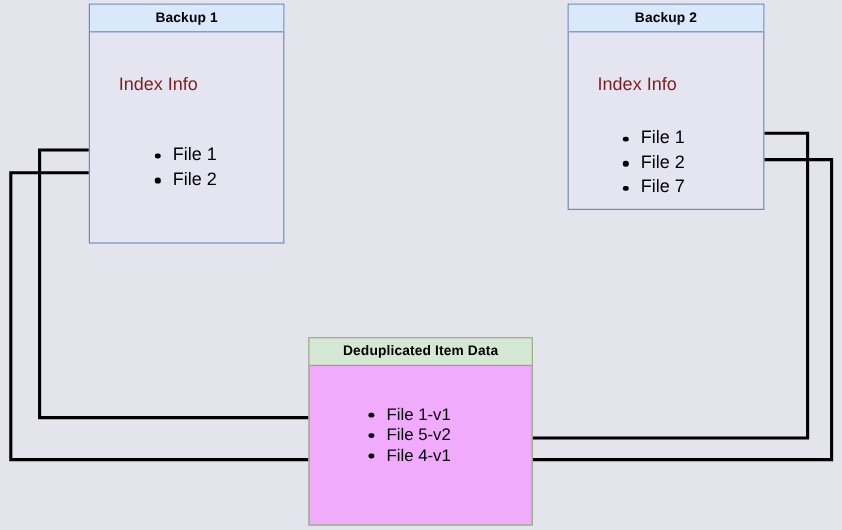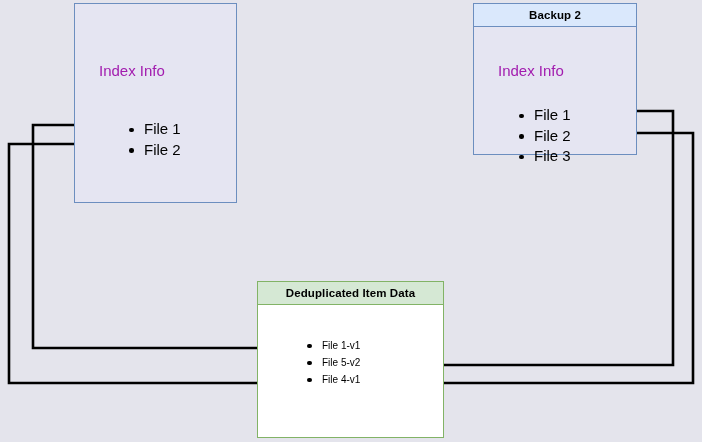--- a/index.html
+++ b/index.html
@@ -28,21 +28,21 @@
     pointer-events: none;
   }
   .box {
     position: absolute;
     box-sizing: border-box;
     border: 1px solid #6c8ebf;
     background: #e5e5f2;
   }
   .box.green {
     border: 1px solid #82b366;
-    background: #ffffff;
+    background: #f0abfc;
   }
   .box-header {
     position: absolute;
     left: 0;
     top: 0;
     right: 0;
     height: 23px;
     box-sizing: border-box;
     background: #dae8fc;
     border-bottom: 1px solid #6c8ebf;
@@ -61,21 +61,21 @@
   .box-body {
     position: absolute;
     left: 0;
     top: 23px;
     right: 0;
     bottom: 0;
   }
   .index-label {
     position: absolute;
     font-size: 15px;
-    color: #a21caf;
+    color: #7f1d1d;
     white-space: nowrap;
   }
   .file-list {
     position: absolute;
     margin: 0;
     padding: 0;
     list-style: none;
   }
   .file-list li {
     position: relative;
@@ -90,21 +90,21 @@
     position: absolute;
     left: 3px;
     top: 8.5px;
     width: 4.5px;
     height: 4.5px;
     border-radius: 50%;
     background: #000;
   }
   .dedup-list li {
     line-height: 17.2px;
-    font-size: 10px;
+    font-size: 14px;
   }
   .dedup-list li::before {
     top: 6.5px;
   }
 </style>
 </head>
 <body>
 
 <div id="canvas">
 
@@ -118,39 +118,42 @@
     <path d="M 122 125 L 33 125 L 33 348 L 298 348" fill="none" stroke="#000000" stroke-width="2.6" stroke-linecap="butt" stroke-linejoin="miter" marker-end="url(#arrowBlack)"></path>
 
     <path d="M 122 144 L 9 144 L 9 383 L 298 383" fill="none" stroke="#000000" stroke-width="2.6" stroke-linecap="butt" stroke-linejoin="miter" marker-end="url(#arrowBlack)"></path>
 
     <path d="M 594 111 L 673 111 L 673 365 L 397 365" fill="none" stroke="#000000" stroke-width="2.6" stroke-linecap="butt" stroke-linejoin="miter" marker-end="url(#arrowBlack)"></path>
 
     <path d="M 594 133 L 693 133 L 693 383 L 397 383" fill="none" stroke="#000000" stroke-width="2.6" stroke-linecap="butt" stroke-linejoin="miter" marker-end="url(#arrowBlack)"></path>
   </svg>
 
   <div class="box" style="left:74px; top:3px; width:163px; height:200px;">
+    <div class="box-header">
+      <span>Backup 1</span>
+    </div>
     <div class="box-body">
       <span class="index-label" style="left:24px; top:35px;">Index Info</span>
       <ul class="file-list" style="left:51px; top:92px;">
         <li>File 1</li>
         <li>File 2</li>
       </ul>
     </div>
   </div>
 
-  <div class="box" style="left:473px; top:3px; width:164px; height:152px;">
+  <div class="box" style="left:473px; top:3px; width:164px; height:172px;">
     <div class="box-header">
       <span>Backup 2</span>
     </div>
     <div class="box-body">
       <span class="index-label" style="left:24px; top:35px;">Index Info</span>
       <ul class="file-list" style="left:42px; top:78px;">
         <li>File 1</li>
         <li>File 2</li>
-        <li>File 3</li>
+        <li>File 7</li>
       </ul>
     </div>
   </div>
 
   <div class="box green" style="left:257px; top:281px; width:187px; height:157px;">
     <div class="box-header green">
       <span>Deduplicated Item Data</span>
     </div>
     <div class="box-body">
       <ul class="file-list dedup-list" style="left:46px; top:32px;">

